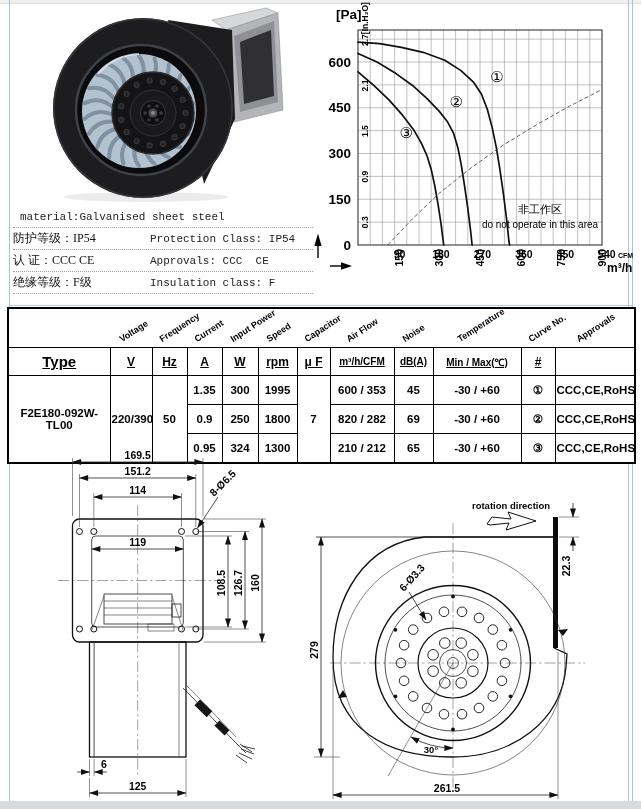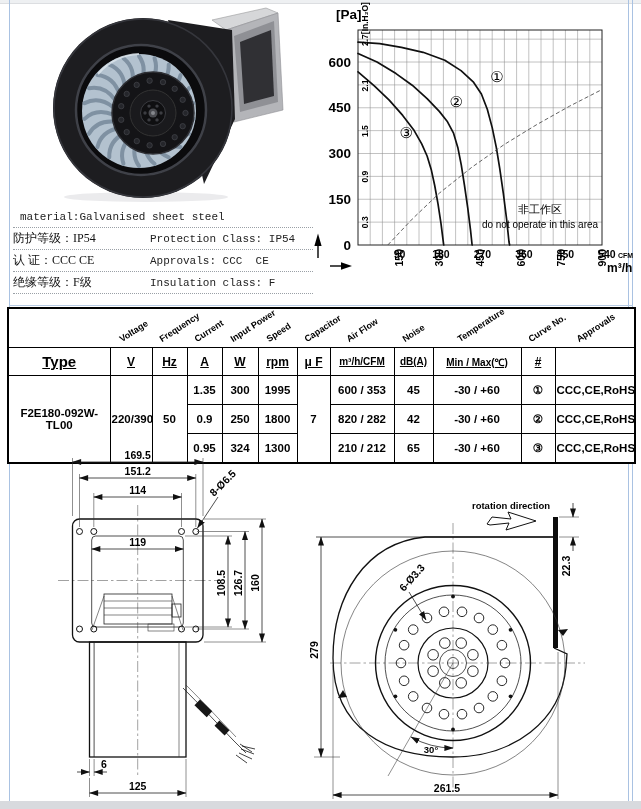--- a/index.html
+++ b/index.html
@@ -323,21 +323,21 @@
     <td>45</td>
     <td>-30 / +60</td>
     <td class="curveno">①</td>
     <td class="appr">CCC,CE,RoHS</td>
   </tr>
   <tr class="data">
     <td>0.9</td>
     <td>250</td>
     <td>1800</td>
     <td>820 / 282</td>
-    <td>42</td>
+    <td>69</td>
     <td>-30 / +60</td>
     <td class="curveno">②</td>
     <td class="appr">CCC,CE,RoHS</td>
   </tr>
   <tr class="data">
     <td>0.95</td>
     <td>324</td>
     <td>1300</td>
     <td>210 / 212</td>
     <td>65</td>

